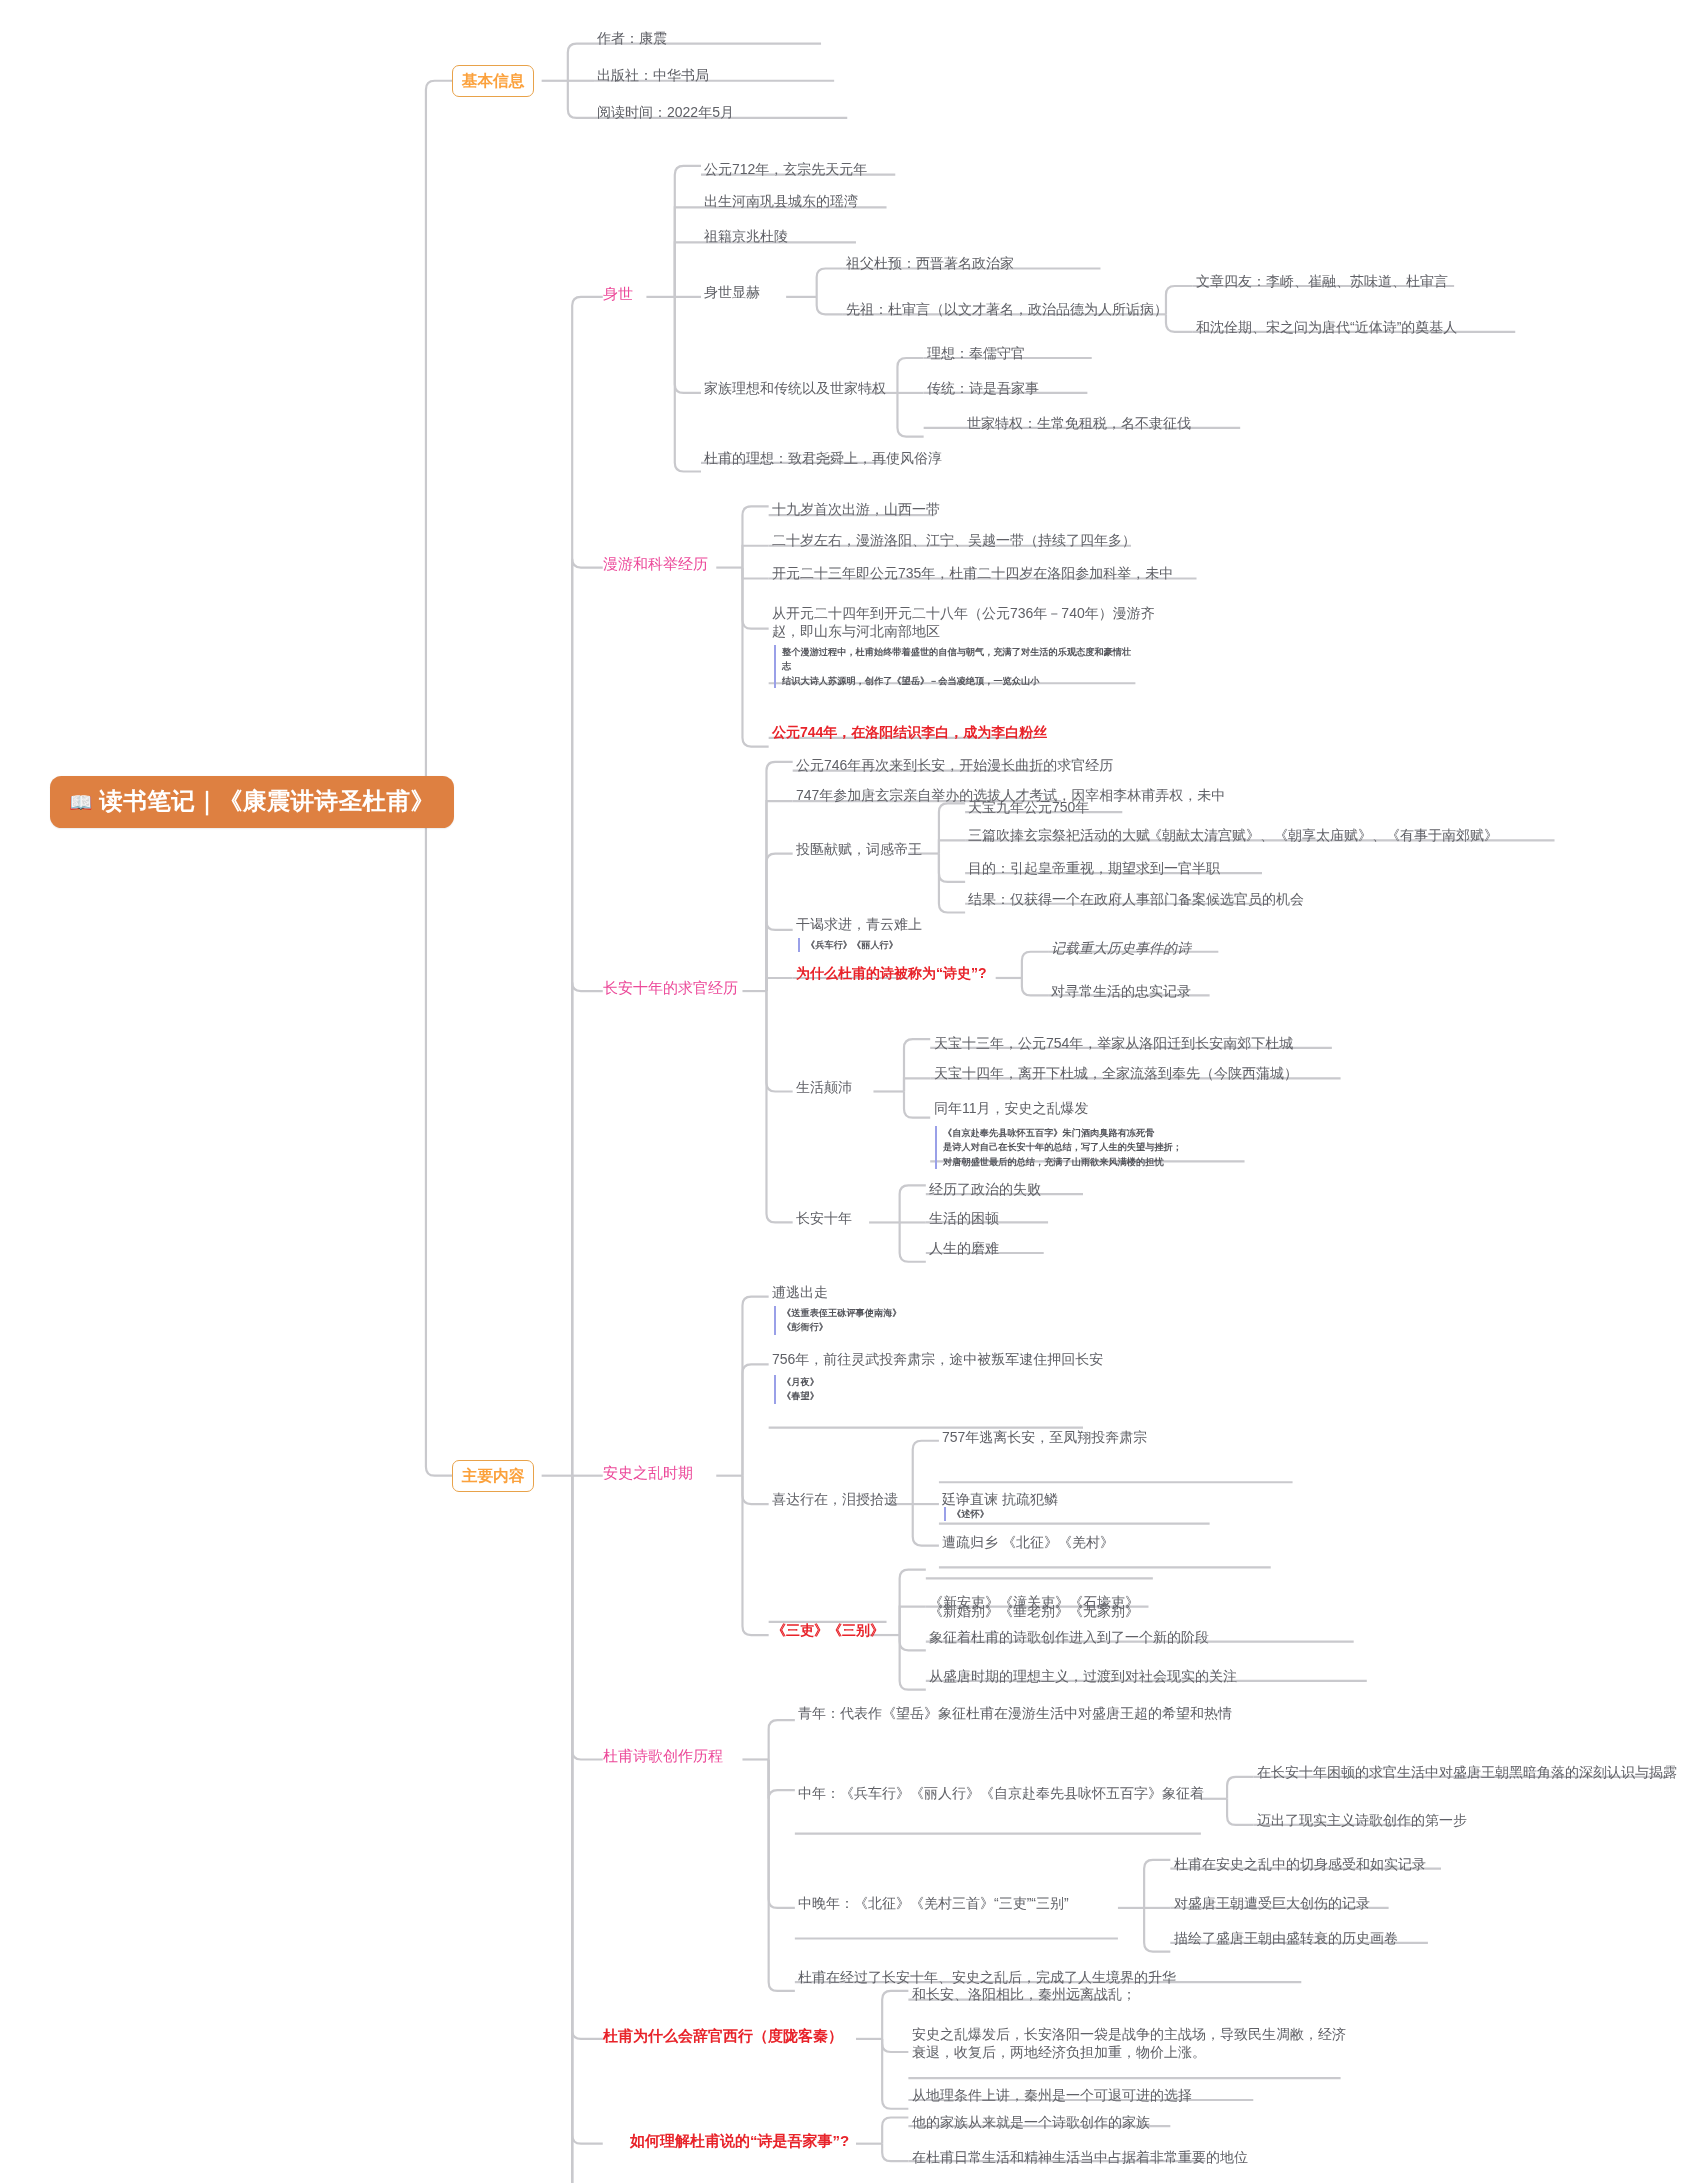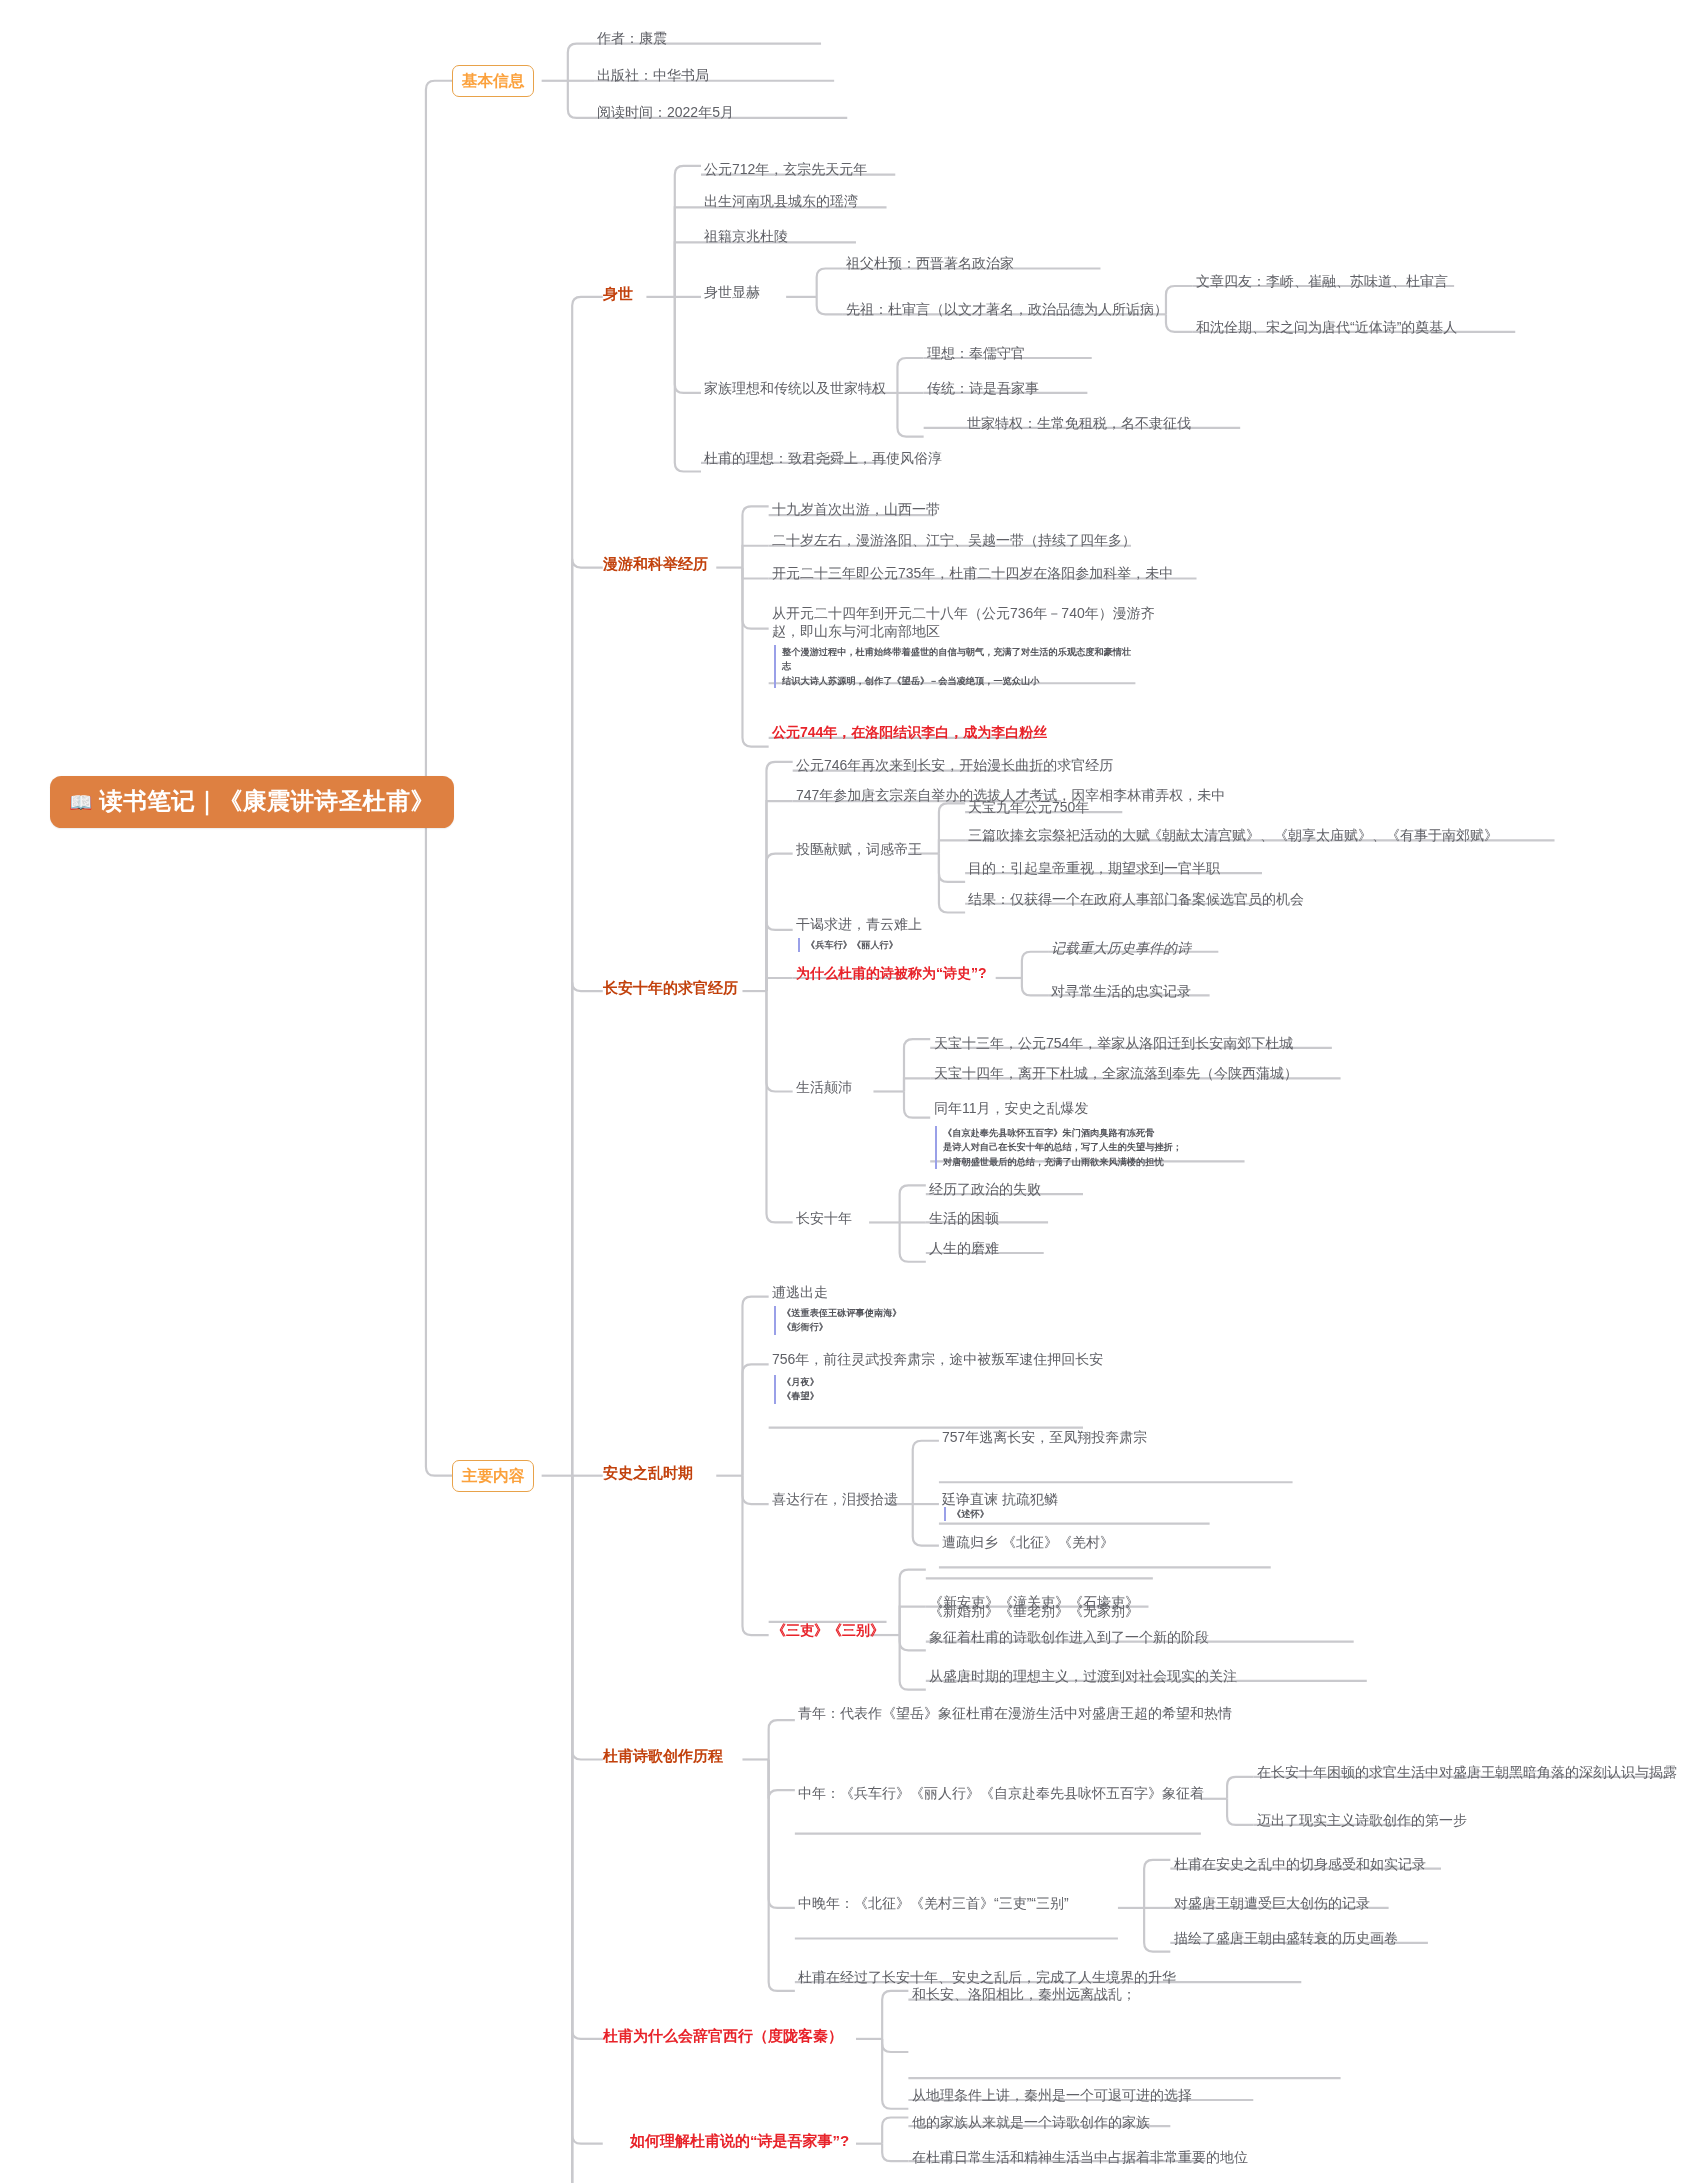--- a/index.html
+++ b/index.html
@@ -33,21 +33,21 @@
 
   .lvl1{
     border:1.3px solid #e8a24a;
     border-radius:7px;
     color:#fba13c;
     font-size:15.7px;
     font-weight:700;
     padding:5.2px 8.7px;
     background:#fff;
   }
-  .lvl2{font-size:15px;color:#c2410c;font-weight:700;}
+  .lvl2{font-size:15px;color:#ec4899;font-weight:400;}
   .lvl3{font-size:14px;color:#5f6066;}
   .red{color:#e8232a;font-weight:700;}
   .wrapnode{white-space:normal;}
 
   .note{
     border-left:2.2px solid #9aa0e8;
     padding-left:6.1px;
     font-size:9.2px;
     color:#55565c;
     line-height:1.55;
@@ -374,20 +374,21 @@
   <div class="node lvl3" style="left:1257px;top:1764px;">在长安十年困顿的求官生活中对盛唐王朝黑暗角落的深刻认识与揭露</div>
   <div class="node lvl3" style="left:1257px;top:1812px;">迈出了现实主义诗歌创作的第一步</div>
   <div class="node lvl3" style="left:798px;top:1895px;">中晚年：《北征》《羌村三首》“三吏”“三别”</div>
   <div class="node lvl3" style="left:1174px;top:1856px;">杜甫在安史之乱中的切身感受和如实记录</div>
   <div class="node lvl3" style="left:1174px;top:1895px;">对盛唐王朝遭受巨大创伤的记录</div>
   <div class="node lvl3" style="left:1174px;top:1930px;">描绘了盛唐王朝由盛转衰的历史画卷</div>
   <div class="node lvl3" style="left:798px;top:1969px;">杜甫在经过了长安十年、安史之乱后，完成了人生境界的升华</div>
 
   <div class="node lvl2 red" style="left:603px;top:2027px;">杜甫为什么会辞官西行（度陇客秦）</div>
   <div class="node lvl3" style="left:912px;top:1986px;">和长安、洛阳相比，秦州远离战乱；</div>
+  <div class="node lvl3 wrapnode" style="left:912px;top:2026px;width:437px;">安史之乱爆发后，长安洛阳一袋是战争的主战场，导致民生凋敝，经济衰退，收复后，两地经济负担加重，物价上涨。</div>
   <div class="node lvl3" style="left:912px;top:2087px;">从地理条件上讲，秦州是一个可退可进的选择</div>
 
   <div class="node lvl2 red" style="left:630px;top:2132px;">如何理解杜甫说的“诗是吾家事”?</div>
   <div class="node lvl3" style="left:912px;top:2114px;">他的家族从来就是一个诗歌创作的家族</div>
   <div class="node lvl3" style="left:912px;top:2149px;">在杜甫日常生活和精神生活当中占据着非常重要的地位</div>
 
 </div>
 
 
 </body></html>

